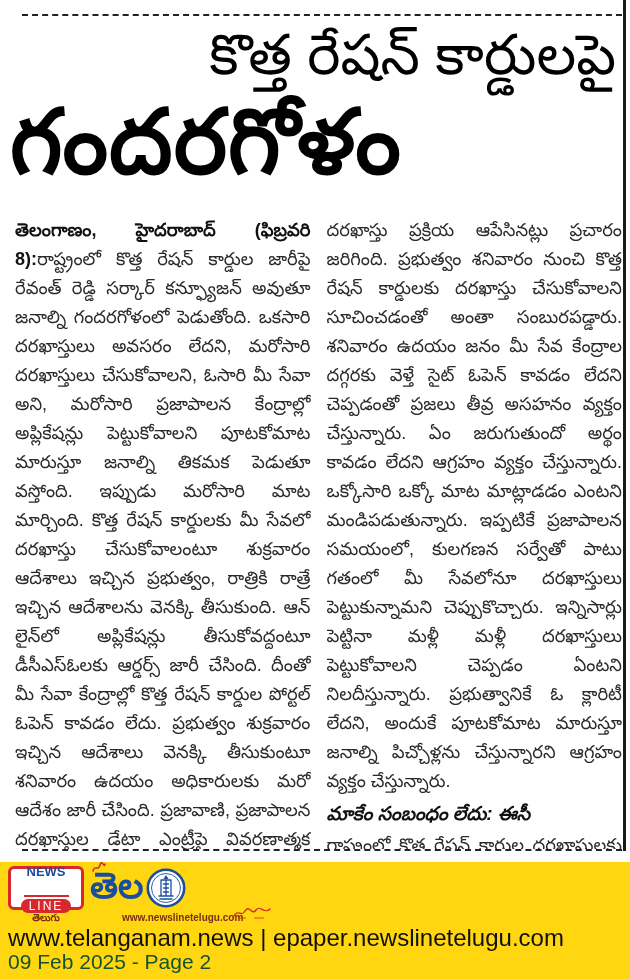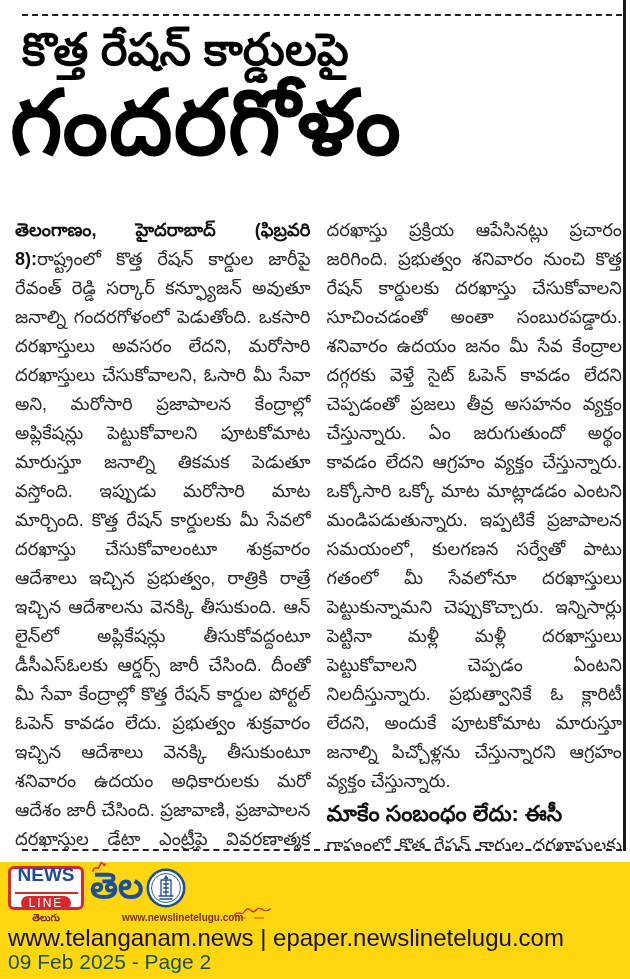--- a/index.html
+++ b/index.html
@@ -13,38 +13,38 @@
   html,body{background:#e8e8e8;}
   .page{
     position:relative; width:630px; height:979px; background:#ffffff;
     overflow:hidden; font-family:"Liberation Sans","DejaVu Sans",sans-serif;
   }
   .dash-top{position:absolute; top:14px; left:22px; width:600px; border-top:2px dashed #222;}
   .dash-bottom{position:absolute; top:849px; left:22px; width:600px; border-top:2px dashed #222;}
   .clip-border{position:absolute; top:0; left:623px; width:3px; height:851px; background:#1a1a1a;}
 
   .headline{position:absolute; top:26px; left:22px; right:14px; color:var(--ink);}
-  .hl1{font-size:45px; font-weight:700; line-height:1.05; white-space:nowrap;}
-  .hl2{font-size:90px; font-weight:800; line-height:1.0; margin-top:12px; margin-left:-12px; white-space:nowrap; letter-spacing:1px;font-family:Liberation Mono, monospace;}
+  .hl1{font-size:56px; font-weight:400; line-height:1.05; white-space:nowrap;text-align:right;}
+  .hl2{font-size:90px; font-weight:800; line-height:1.0; margin-top:12px; margin-left:-12px; white-space:nowrap; letter-spacing:1px;}
 
   .columns{
     position:absolute; top:216px; left:15px; width:607px; height:633px;
     display:flex; gap:16px; overflow:hidden;
   }
   .col{width:296px; font-size:18px; line-height:29px; text-align:justify; color:var(--body_ink); overflow:hidden;}
   .dateline{font-weight:bold; color:#111;}
-  .subhead{font-weight:bold; font-size:22px; line-height:28px; margin:4px 0 3px; color:#111; text-align:left;}
+  .subhead{font-weight:bold; font-size:19px; line-height:28px; margin:4px 0 3px; color:#111; text-align:left;font-style:italic;}
 
   .footer{position:absolute; top:862px; left:0; width:630px; height:117px; background:var(--footer_bg);}
   .nl-box{
     position:absolute; left:8px; top:4px; width:76px; height:44px; background:#fff;
     border:3px solid var(--logo_red); border-radius:6px;
     display:flex; flex-direction:column; align-items:center; justify-content:center;
   }
-  .nl-news{color:var(--logo_blue); font-weight:800; font-size:19px; line-height:18px; border-bottom:2px solid var(--logo_red); padding:0 3px 8px;}
+  .nl-news{color:var(--logo_blue); font-weight:800; font-size:13px; line-height:18px; border-bottom:2px solid var(--logo_red); padding:0 3px 14px;}
   .nl-line{background:var(--logo_red); color:#fff; font-weight:400; font-size:12px; line-height:14px; border-radius:8px; padding:0 8px; margin-top:2px; letter-spacing:2px;}
   .nl-caption{position:absolute; left:8px; top:50px; width:76px; text-align:center; font-size:10px; font-weight:bold; color:#7c2d12;}
 
   .masthead{position:absolute; left:90px; top:2px; height:44px; display:flex; align-items:flex-end; color:var(--logo_blue); font-weight:800; font-size:36px; line-height:44px;}
   .emblem{width:40px; height:40px; margin:0 2px; flex:0 0 auto;}
   .mast-ornament{position:absolute; left:92px; top:0px; width:14px; height:12px;}
   .mast-site{position:absolute; left:122px; top:50px; font-size:10px; font-weight:bold; color:#7c2d12;text-align:right;}
   .mast-flourish{position:absolute; left:232px; top:44px; width:40px; height:14px;}
 
   .url-line{position:absolute; left:8px; top:62px; font-size:24px; color:#111;}

